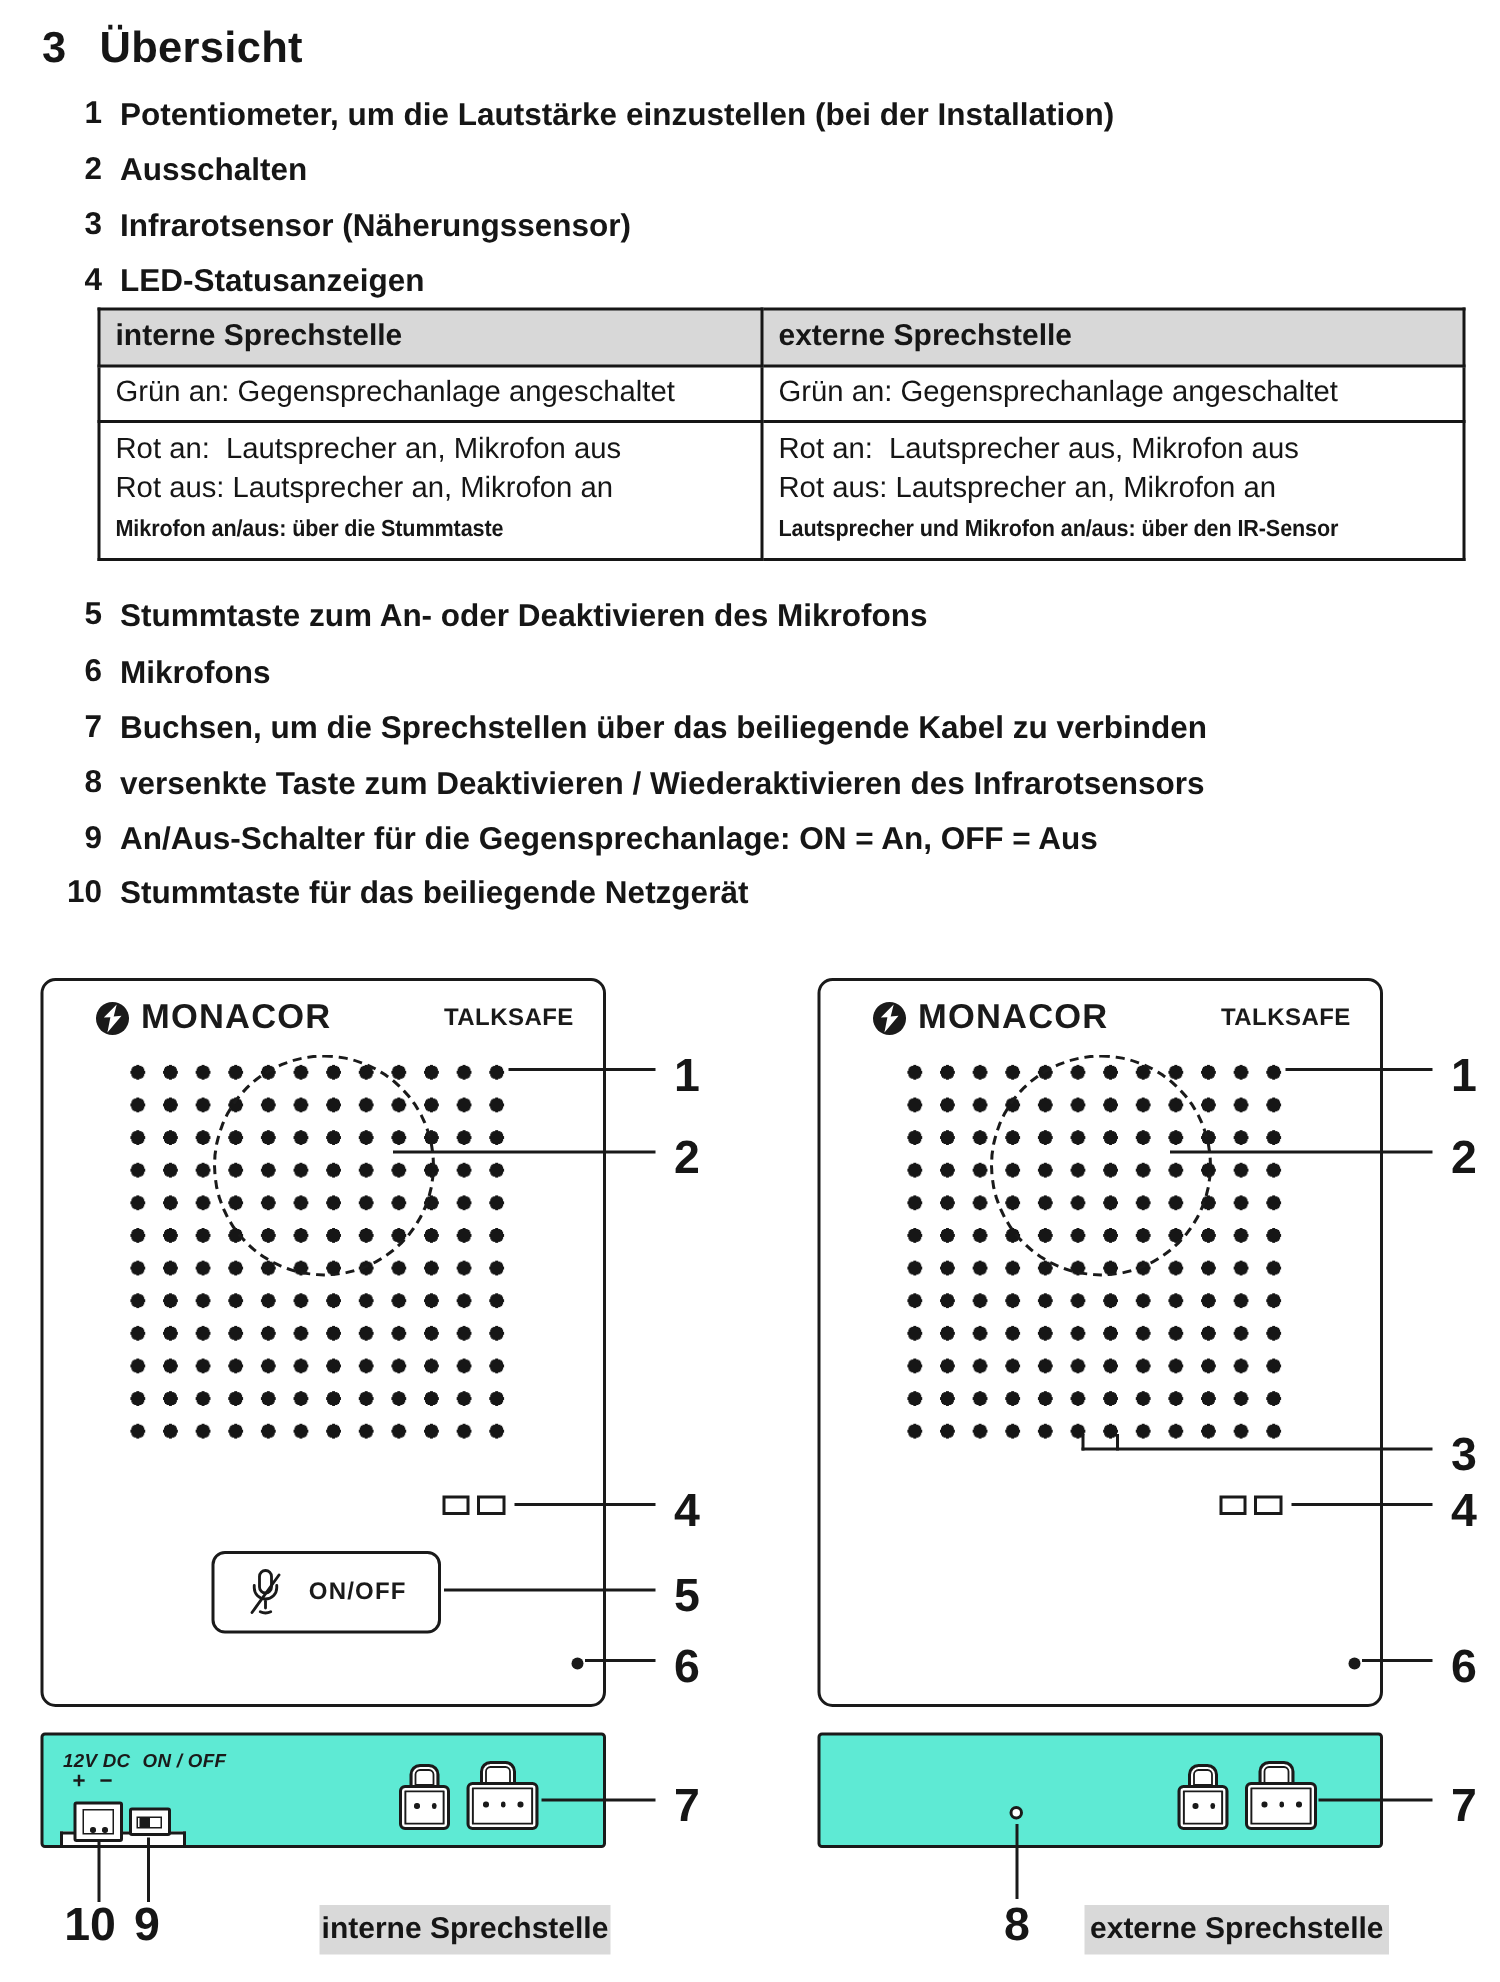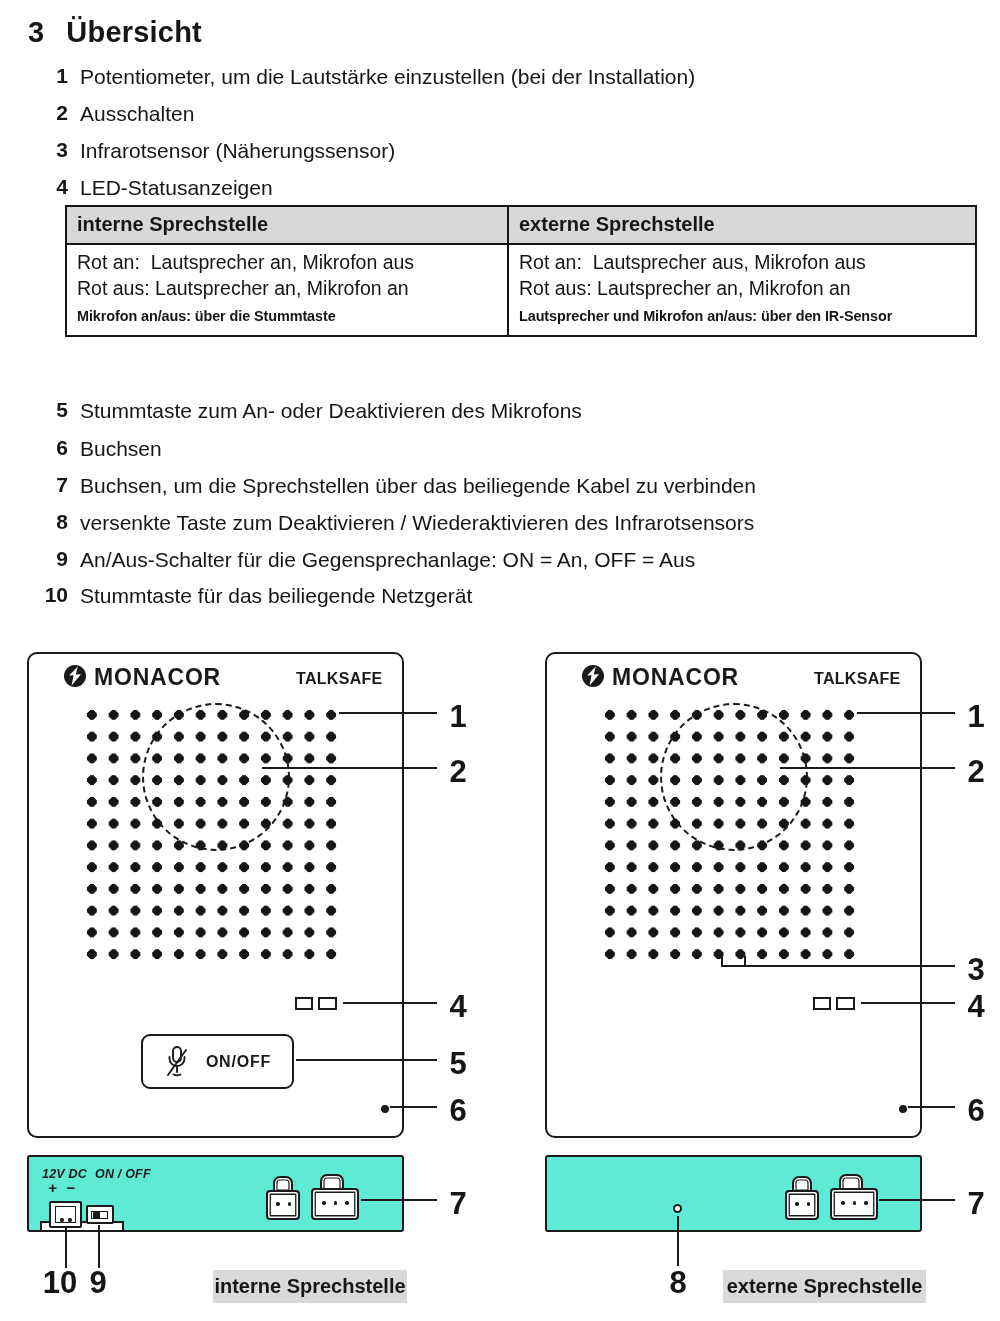--- a/index.html
+++ b/index.html
@@ -6,37 +6,37 @@
   html,body { width:1000px; height:1321px; background:#fff; overflow:hidden;
     font-family:"Liberation Sans","DejaVu Sans",sans-serif; color:#161616; }
   body { position:relative; }
   .abs { position:absolute; }
 
   
   #heading { left:28px; top:16px; display:flex; gap:22px;
     font-size:29px; font-weight:700; letter-spacing:.2px; }
   .list-item { left:28px; width:950px; display:flex; align-items:flex-start; }
   .li-num { width:40px; text-align:right; font-weight:700; font-size:21px; flex:none; }
-  .li-text { margin-left:12px; font-size:21px; line-height:1.22; }
+  .li-text { margin-left:12px; font-size:21px; line-height:1.22;font-weight:bold; }
 
   
   #led-table-wrap { left:65px; top:205px; width:910px; }
   table { width:100%; border-collapse:collapse; table-layout:fixed; }
   th,td { border:2px solid #161616; vertical-align:top; text-align:left; }
   th { background:#d8d8d8; font-size:20px; font-weight:700; padding:6px 10px 7px; }
   td { font-size:19.5px; padding:5px 10px 7px; }
   td.red-row { padding-bottom:9px;margin-top:10px; }
   .tbl-line { display:block; line-height:1.32; }
   .tbl-note { display:inline-block; margin-top:6px; font-weight:700; font-size:15.5px;
     letter-spacing:-.1px; transform:scaleX(.93); transform-origin:0 50%; white-space:nowrap; }
 
   
   .panel { border:2.2px solid #1a1a1a; border-radius:10px; background:#fff; }
   .bpanel { border:2.2px solid #1a1a1a; border-radius:3px; background:#5eead4;font-style:italic; }
-  .brand-row { display:flex; align-items:flex-start; }
+  .brand-row { display:flex; align-items:flex-end; }
   .brand-text { font-size:23px; font-weight:800; letter-spacing:.8px; color:#1a1a1a; }
   .model-text { font-size:16px; font-weight:800; letter-spacing:.3px; color:#1a1a1a; }
   .dot-grid { background-image:radial-gradient(circle,#161616 4.7px,rgba(0,0,0,0) 4.8px);
     background-size:21.75px 21.75px; }
   .dashed-circle { border:2.6px dashed #1a1a1a; border-radius:50%; }
   .led { border:2.2px solid #1a1a1a; background:#fff; }
   .mute-btn { border:2.2px solid #1a1a1a; border-radius:9px; background:#fff;
     display:flex; align-items:center; justify-content:center; gap:16px; }
   .mute-btn .btn-label { font-size:16px; font-weight:700; letter-spacing:.8px; color:#1a1a1a; }
   .mic-hole { width:8px; height:8px; border-radius:50%; background:#1a1a1a; }
@@ -85,21 +85,21 @@
 <div class="abs list-item" style="top:175px">
     <span class="li-num">4</span>
     <span class="li-text">LED-Statusanzeigen</span>
   </div>
 <div class="abs list-item" style="top:398px">
     <span class="li-num">5</span>
     <span class="li-text">Stummtaste zum An- oder Deaktivieren des Mikrofons</span>
   </div>
 <div class="abs list-item" style="top:436px">
     <span class="li-num">6</span>
-    <span class="li-text">Buchsen</span>
+    <span class="li-text">Mikrofons</span>
   </div>
 <div class="abs list-item" style="top:473px">
     <span class="li-num">7</span>
     <span class="li-text">Buchsen, um die Sprechstellen über das beiliegende Kabel zu verbinden</span>
   </div>
 <div class="abs list-item" style="top:510px">
     <span class="li-num">8</span>
     <span class="li-text">versenkte Taste zum Deaktivieren / Wiederaktivieren des Infrarotsensors</span>
   </div>
 <div class="abs list-item" style="top:547px">
@@ -114,20 +114,24 @@
 <div class="abs" id="led-table-wrap">
   <table>
     <colgroup>
         <col style="width:442px">
         <col style="width:468px">
       </colgroup>
     <tbody>
         <tr>
       <th>interne Sprechstelle</th>
       <th>externe Sprechstelle</th>
+    </tr>
+    <tr>
+      <td>Grün an: Gegensprechanlage angeschaltet</td>
+      <td>Grün an: Gegensprechanlage angeschaltet</td>
     </tr>
     <tr>
       <td class="red-row">
         <span class="tbl-line">Rot an:&nbsp;&nbsp;Lautsprecher an, Mikrofon aus</span>
         <span class="tbl-line">Rot aus: Lautsprecher an, Mikrofon an</span>
         <span class="tbl-note">Mikrofon an/aus: über die Stummtaste</span>
       </td>
       <td class="red-row">
         <span class="tbl-line">Rot an:&nbsp;&nbsp;Lautsprecher aus, Mikrofon aus</span>
         <span class="tbl-line">Rot aus: Lautsprecher an, Mikrofon an</span>

